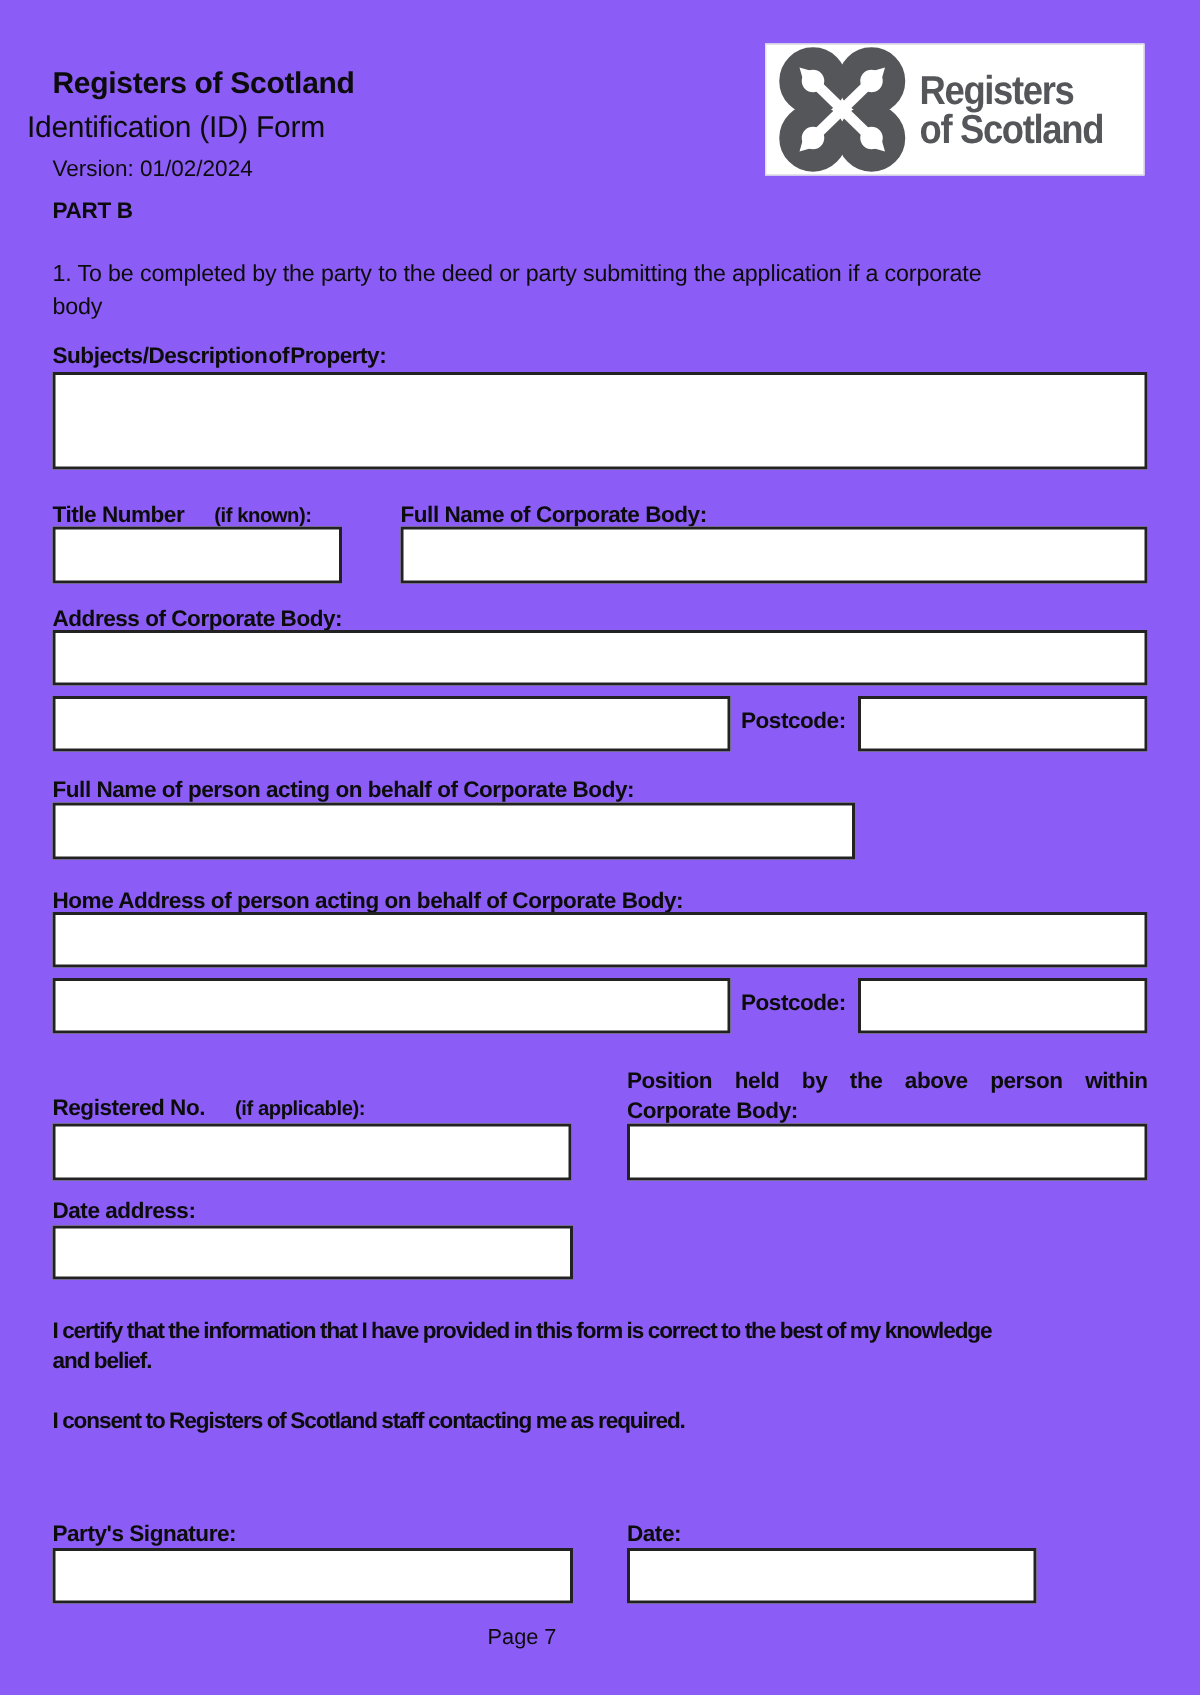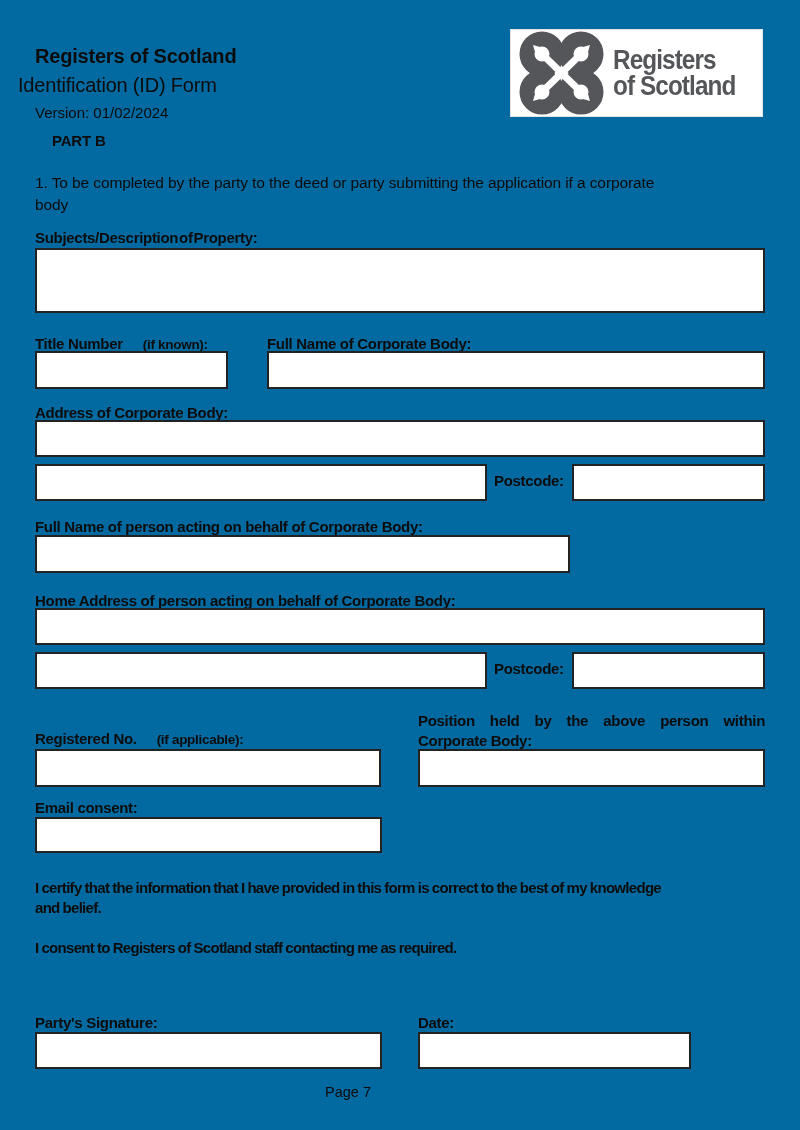--- a/index.html
+++ b/index.html
@@ -1,17 +1,17 @@
 <!DOCTYPE html>
 <html><head>
 <meta charset="utf-8">
 <style>
   html,body{margin:0;padding:0;background:#fff;}
   .page{
-    position:relative;width:800px;height:1130px;background:#0369a1;overflow:hidden;
+    position:relative;width:800px;height:1130px;background:#8b5cf6;overflow:hidden;
     font-family:"Liberation Sans",sans-serif;color:#0c0c0c;
   }
   .abs{position:absolute;}
   .h1{font-size:20px;font-weight:bold;letter-spacing:-0.2px;}
   .h2{font-size:20px;font-weight:normal;letter-spacing:-0.2px;}
   .meta{font-size:15px;}
   .part{font-size:15px;font-weight:bold;letter-spacing:-0.2px;}
   .intro{font-size:15.5px;line-height:22px;white-space:pre-line;letter-spacing:-0.1px;}
   .lbl{font-size:15px;font-weight:bold;letter-spacing:-0.3px;white-space:nowrap;line-height:17px;}
   .lbl .note{font-size:13.5px;margin-left:20px;}
@@ -35,21 +35,21 @@
   .footer{left:0;top:1084px;width:696px;text-align:center;font-size:14.5px;}
 </style>
 </head>
 <body>
 
 <div class="page">
 
   <div class="abs h1" style="left:35px;top:45px;">Registers of Scotland</div>
   <div class="abs h2" style="left:18px;top:74px;">Identification (ID) Form</div>
   <div class="abs meta" style="left:35px;top:104px;">Version: 01/02/2024</div>
-  <div class="abs part" style="left:52px;top:132px;">PART B</div>
+  <div class="abs part" style="left:35px;top:132px;">PART B</div>
 
   <div class="logo">
     <svg class="logo-mark" width="88" height="84" viewBox="0 0 88 84" aria-hidden="true">
       <g fill="none" stroke="#54565a" stroke-width="15">
         <circle cx="25" cy="23" r="15"></circle>
         <circle cx="64" cy="23" r="15"></circle>
         <circle cx="25" cy="61" r="15"></circle>
         <circle cx="64" cy="61" r="15"></circle>
       </g>
       <g stroke="#fff" stroke-width="7">
@@ -93,21 +93,21 @@
   <input type="text" class="box" style="left: 35px; top: 608px; width: 730px; height: 37px;">
   <input type="text" class="box" style="left: 35px; top: 652px; width: 452px; height: 37px;">
   <div class="abs lbl" style="left:494px;top:660px;">Postcode:</div>
   <input type="text" class="box" style="left: 572px; top: 652px; width: 193px; height: 37px;">
 
   <div class="abs poslbl" style="left:418px;top:711px;width:347px;">Position held by the above person within Corporate Body:</div>
   <div class="abs lbl" style="left:35px;top:730px;"><span>Registered No.</span><span class="note">(if applicable):</span></div>
   <input type="text" class="box" style="left: 35px; top: 749px; width: 346px; height: 38px;">
   <input type="text" class="box" style="left: 418px; top: 749px; width: 347px; height: 38px;">
 
-  <div class="abs lbl" style="left:35px;top:799px;">Email consent:</div>
+  <div class="abs lbl" style="left:35px;top:799px;">Date address:</div>
   <input type="text" class="box" style="left: 35px; top: 817px; width: 347px; height: 36px;">
 
   <div class="abs decl" style="left:35px;top:938px;width:745px;">I consent to Registers of Scotland staff contacting me as required.</div>
   <div class="abs decl" style="left:35px;top:878px;width:745px;">I certify that the information that I have provided in this form is correct to the best of my knowledge
 and belief.</div>
 
   <div class="abs lbl" style="left:35px;top:1014px;">Party's Signature:</div>
   <input type="text" class="box" style="left: 35px; top: 1032px; width: 347px; height: 37px;">
   <div class="abs lbl" style="left:418px;top:1014px;">Date:</div>
   <input type="text" class="box" style="left: 418px; top: 1032px; width: 273px; height: 37px;">

